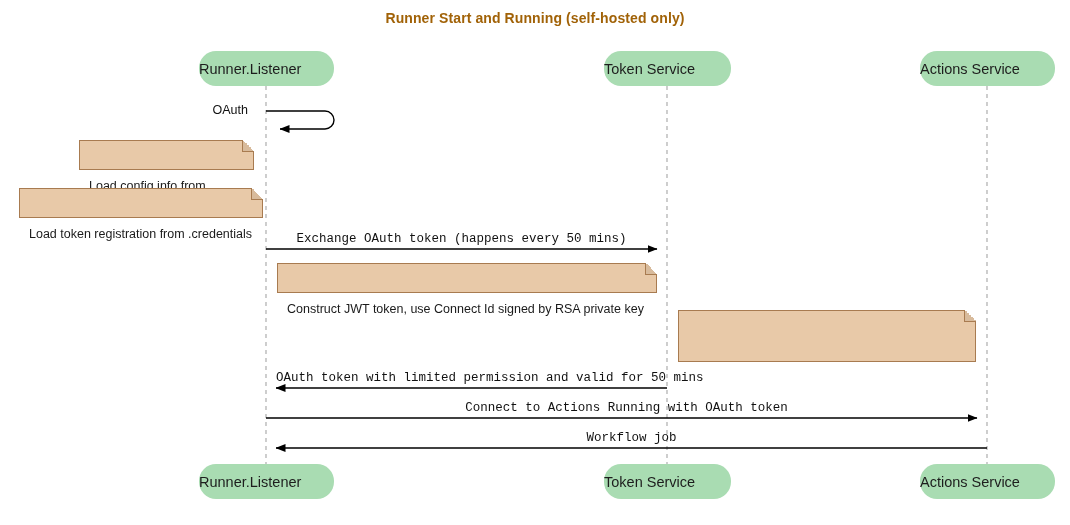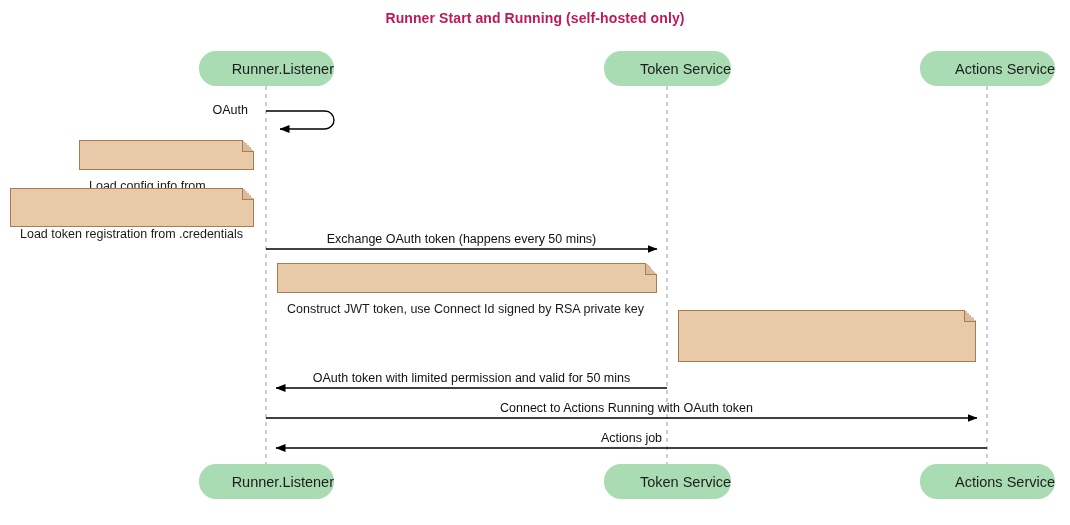--- a/index.html
+++ b/index.html
@@ -17,39 +17,39 @@
   }
 
   #diagram-title {
     position: absolute;
     left: 0;
     top: 10px;
     width: 1070px;
     text-align: center;
     font-size: 14px;
     font-weight: bold;
-    color: #be185d;
+    color: #a16207;
     letter-spacing: 0.1px;
   }
 
   .svg-layer {
     position: absolute;
     left: 0;
     top: 0;
   }
 
   
   .participant {
     position: absolute;
     height: 35px;
     border-radius: 17px;
     background: #a9dcb2;
     display: flex;
     align-items: center;
-    justify-content: flex-end;
+    justify-content: flex-start;
     font-size: 14.5px;
     color: #1d1d1d;
     box-sizing: border-box;
   }
 
   
   .note {
     position: absolute;
     background: #e8c9a8;
     border: 1px solid #a87b50;
@@ -73,21 +73,21 @@
   }
   .note.two-line { padding-top: 6px; }
 
   
   .msg-label {
     position: absolute;
     font-size: 12.5px;
     color: #111111;
     white-space: nowrap;
   }
-  .msg-label.center { text-align: center; }
+  .msg-label.center { text-align: center; font-family: Liberation Mono, monospace; }
   .msg-label.right  { text-align: right; }
 </style>
 </head>
 <body>
 
 <div id="diagram-title">Runner Start and Running (self-hosted only)</div>
 
 <svg class="svg-layer" width="1070" height="525">
   <defs>
     <marker id="arrowhead-right" markerWidth="10" markerHeight="8" refX="9.5" refY="4" orient="auto" markerUnits="userSpaceOnUse">
@@ -150,28 +150,28 @@
 </div>
 
 <div class="msg-label right" style="left:148px; top:103px; width:100px;">OAuth</div>
 
 <div class="msg-label center" style="left:266px; top:232px; width:391px;">Exchange OAuth token (happens every 50 mins)</div>
 
 <div class="msg-label center" style="left:276px; top:371px; width:391px;">OAuth token with limited permission and valid for 50 mins</div>
 
 <div class="msg-label center" style="left:266px; top:401px; width:721px;">Connect to Actions Running with OAuth token</div>
 
-<div class="msg-label center" style="left:276px; top:431px; width:711px;">Actions job</div>
+<div class="msg-label center" style="left:276px; top:431px; width:711px;">Workflow job</div>
 
 <div class="note" style="left:79px; top:140px; width:175px; height:30px;">
   <span class="fold"></span>
   <span>Load config info from .runner</span>
 </div>
 
-<div class="note" style="left:10px; top:188px; width:244px; height:39px;">
+<div class="note" style="left:19px; top:188px; width:244px; height:30px;">
   <span class="fold"></span>
   <span>Load token registration from .credentials</span>
 </div>
 
 <div class="note" style="left:277px; top:263px; width:380px; height:30px;">
   <span class="fold"></span>
   <span>Construct JWT token, use Connect Id signed by RSA private key</span>
 </div>
 
 <div class="note two-line" style="left:678px; top:310px; width:298px; height:52px;">

